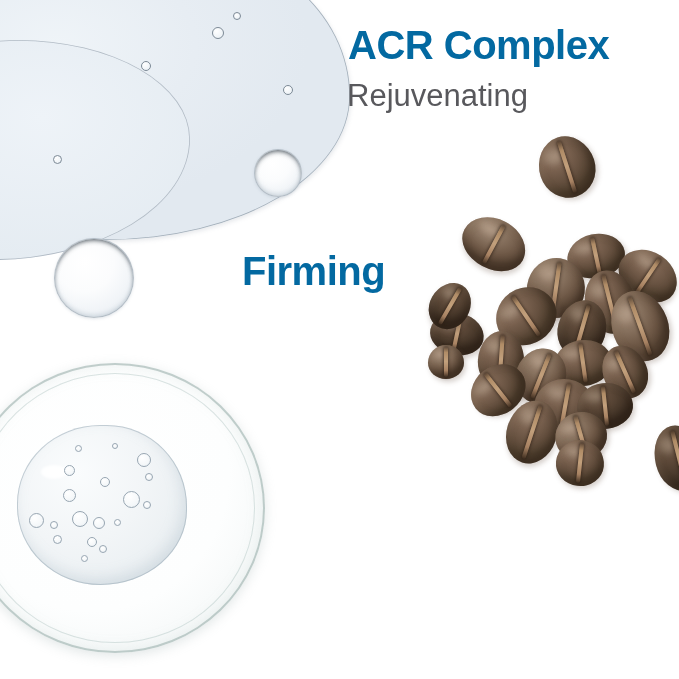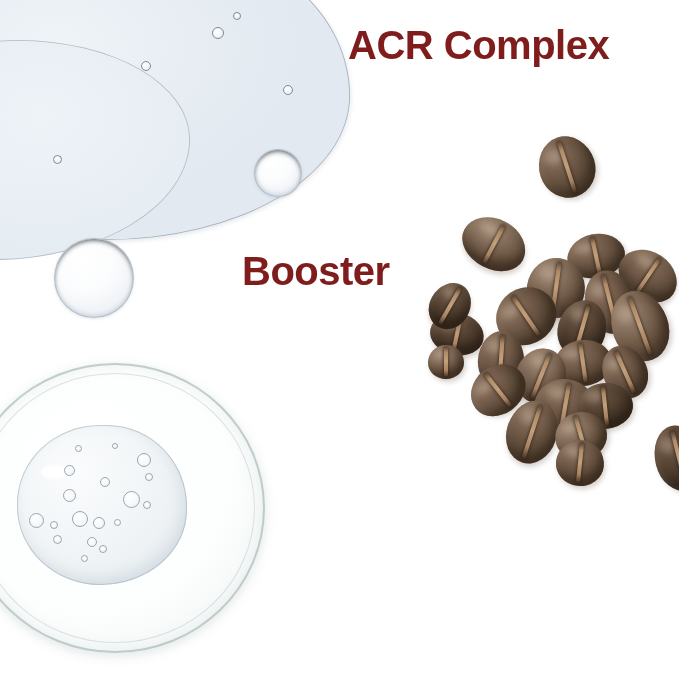--- a/index.html
+++ b/index.html
@@ -13,21 +13,21 @@
     height: 679px;
     background: #ffffff;
     overflow: hidden;
     font-family: "Liberation Sans", sans-serif;
   }
 
   
   .ing-title {
     position: absolute;
     font-weight: 700;
-    color: #7f1d1d;
+    color: #0369a1;
     letter-spacing: -0.5px;
     line-height: 1.02;
     white-space: pre;
     margin: 0;
   }
   .ing-sub {
     position: absolute;
     font-weight: 300;
     color: #58585c;
     letter-spacing: 0px;
@@ -325,17 +325,18 @@
         <div class="sheen"></div>
         <div class="crease"></div>
       </div>
       <div class="bean dark" style="left: 430px; top: 282px; width: 40px; height: 48px; transform: rotate(30deg);">
         <div class="sheen"></div>
         <div class="crease"></div>
       </div>
     </div>
 
   <div class="ing-title" id="acr-title">ACR Complex</div>
-
-  <div class="ing-title" id="caf-title">Booster</div>
+  <div class="ing-sub" id="acr-sub">Rejuvenating</div>
+
+  <div class="ing-title" id="caf-title">Firming</div>
 
 
 </div>
 
 </body></html>

